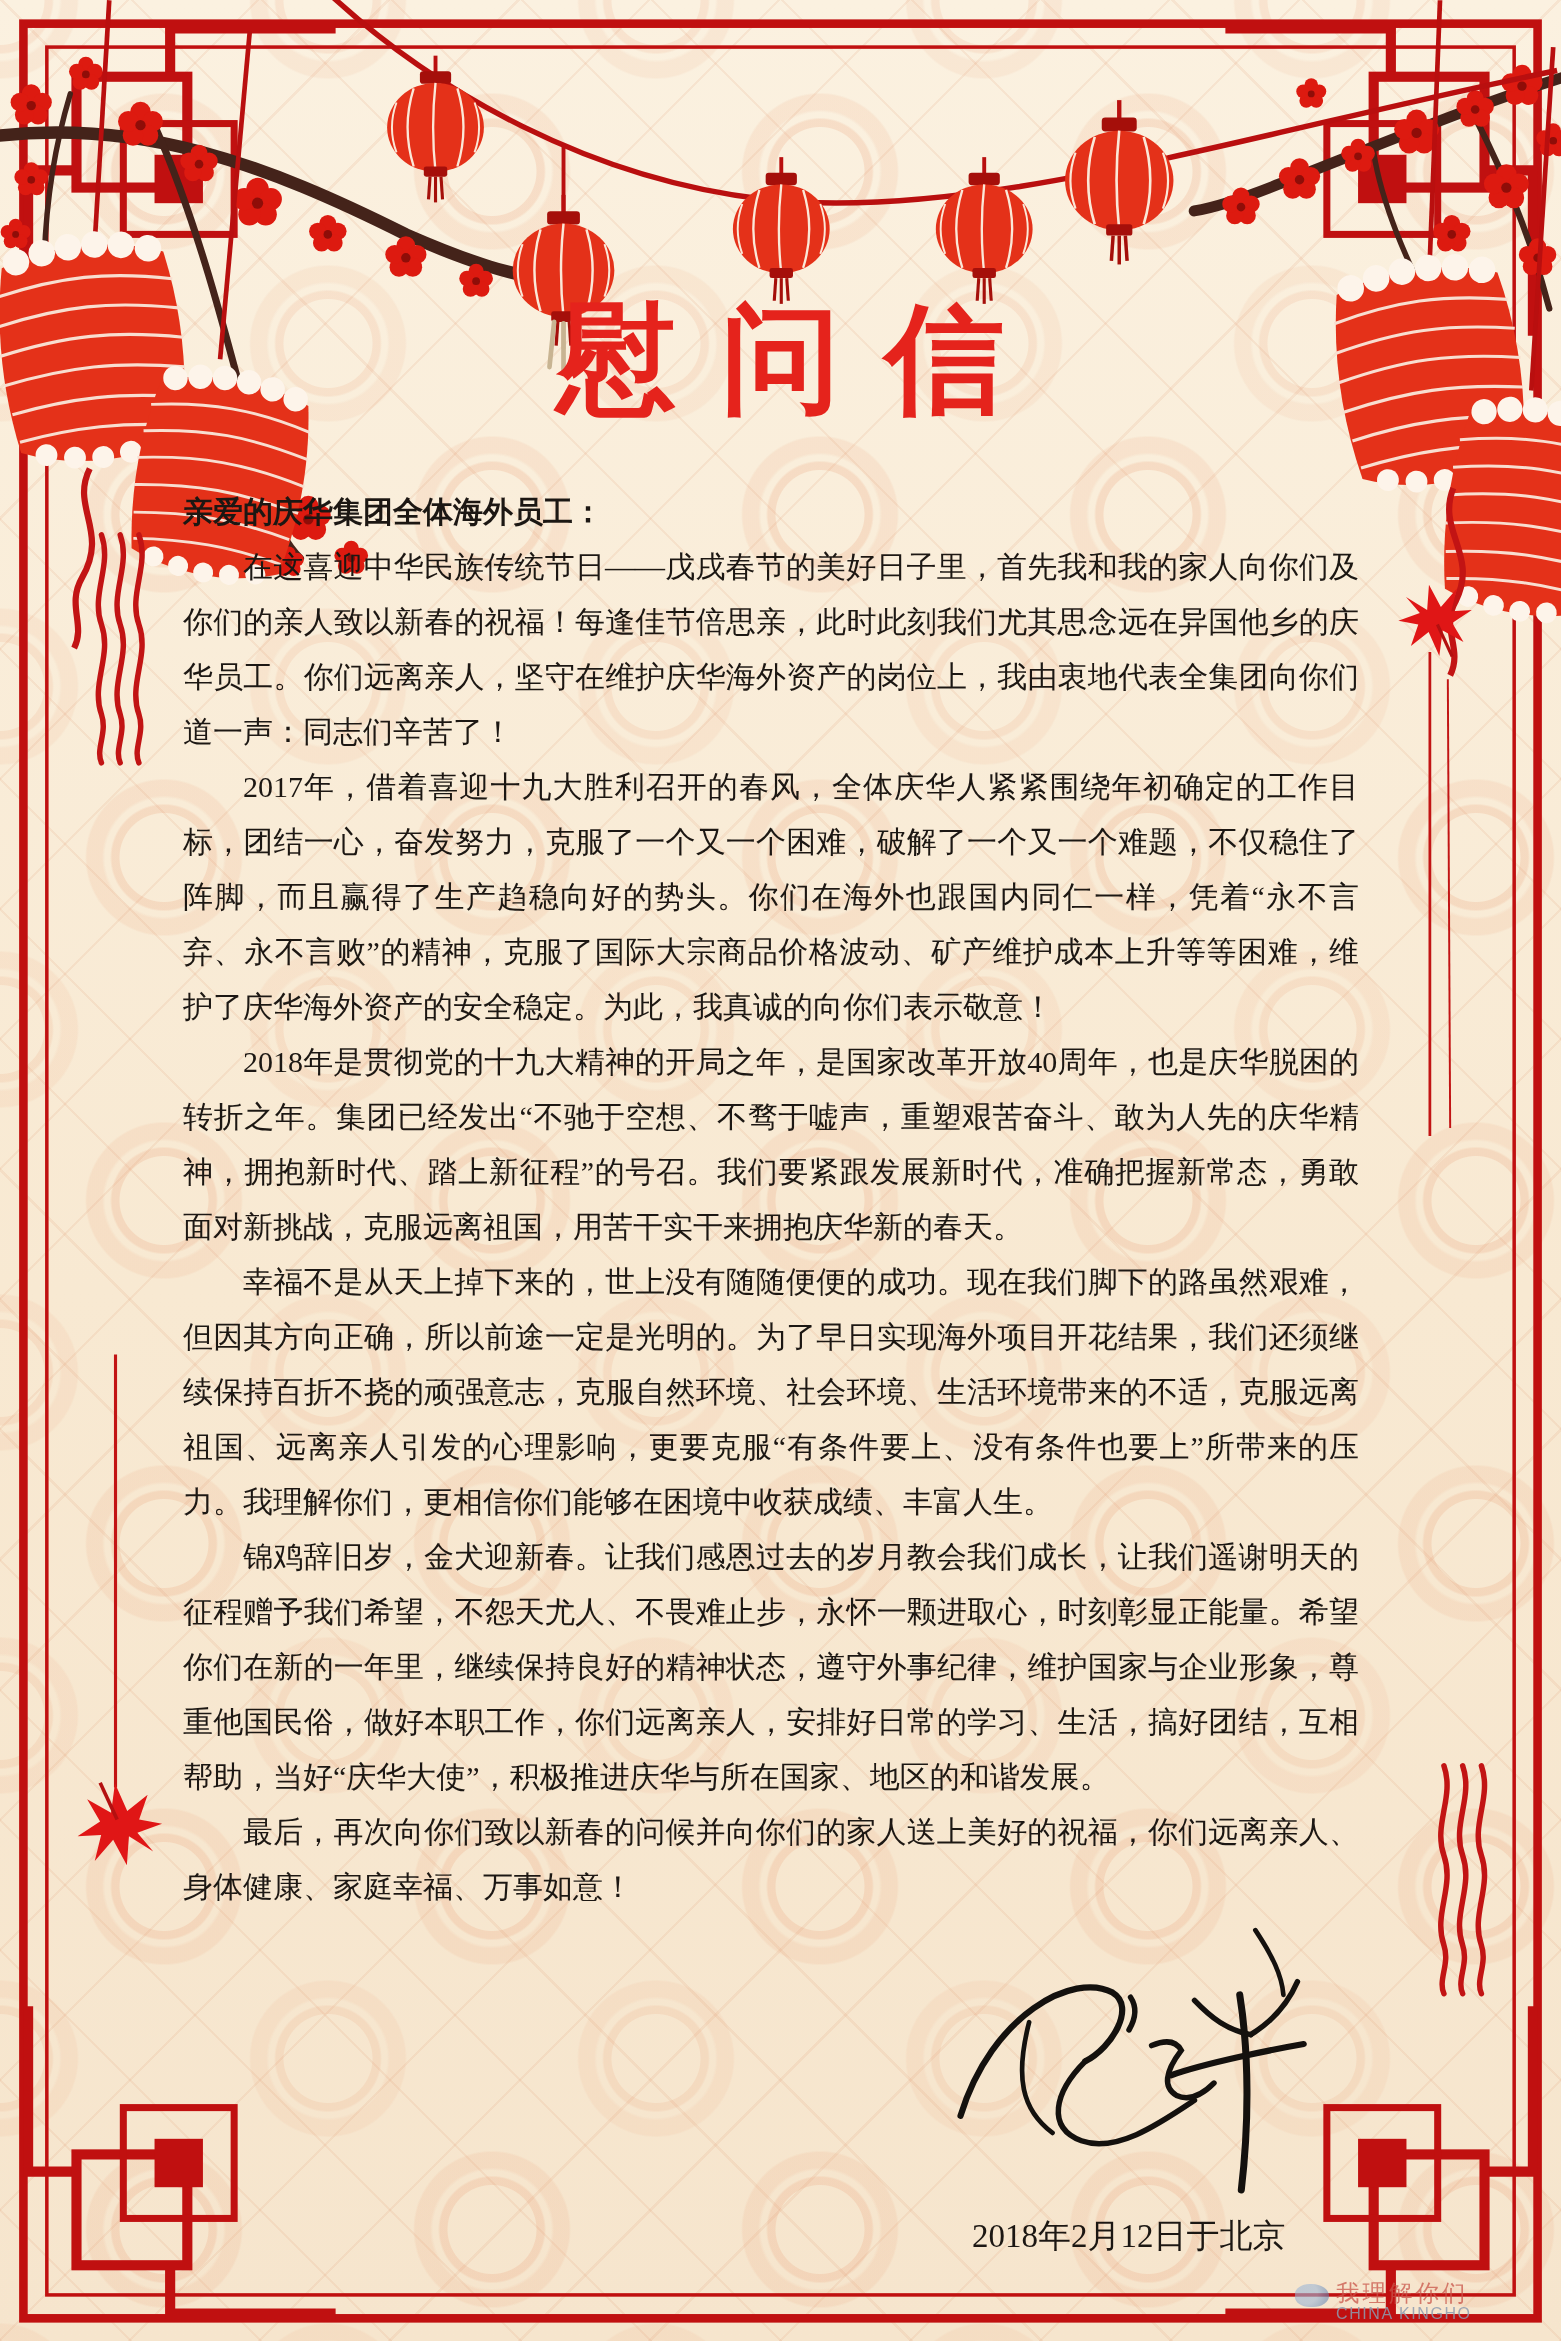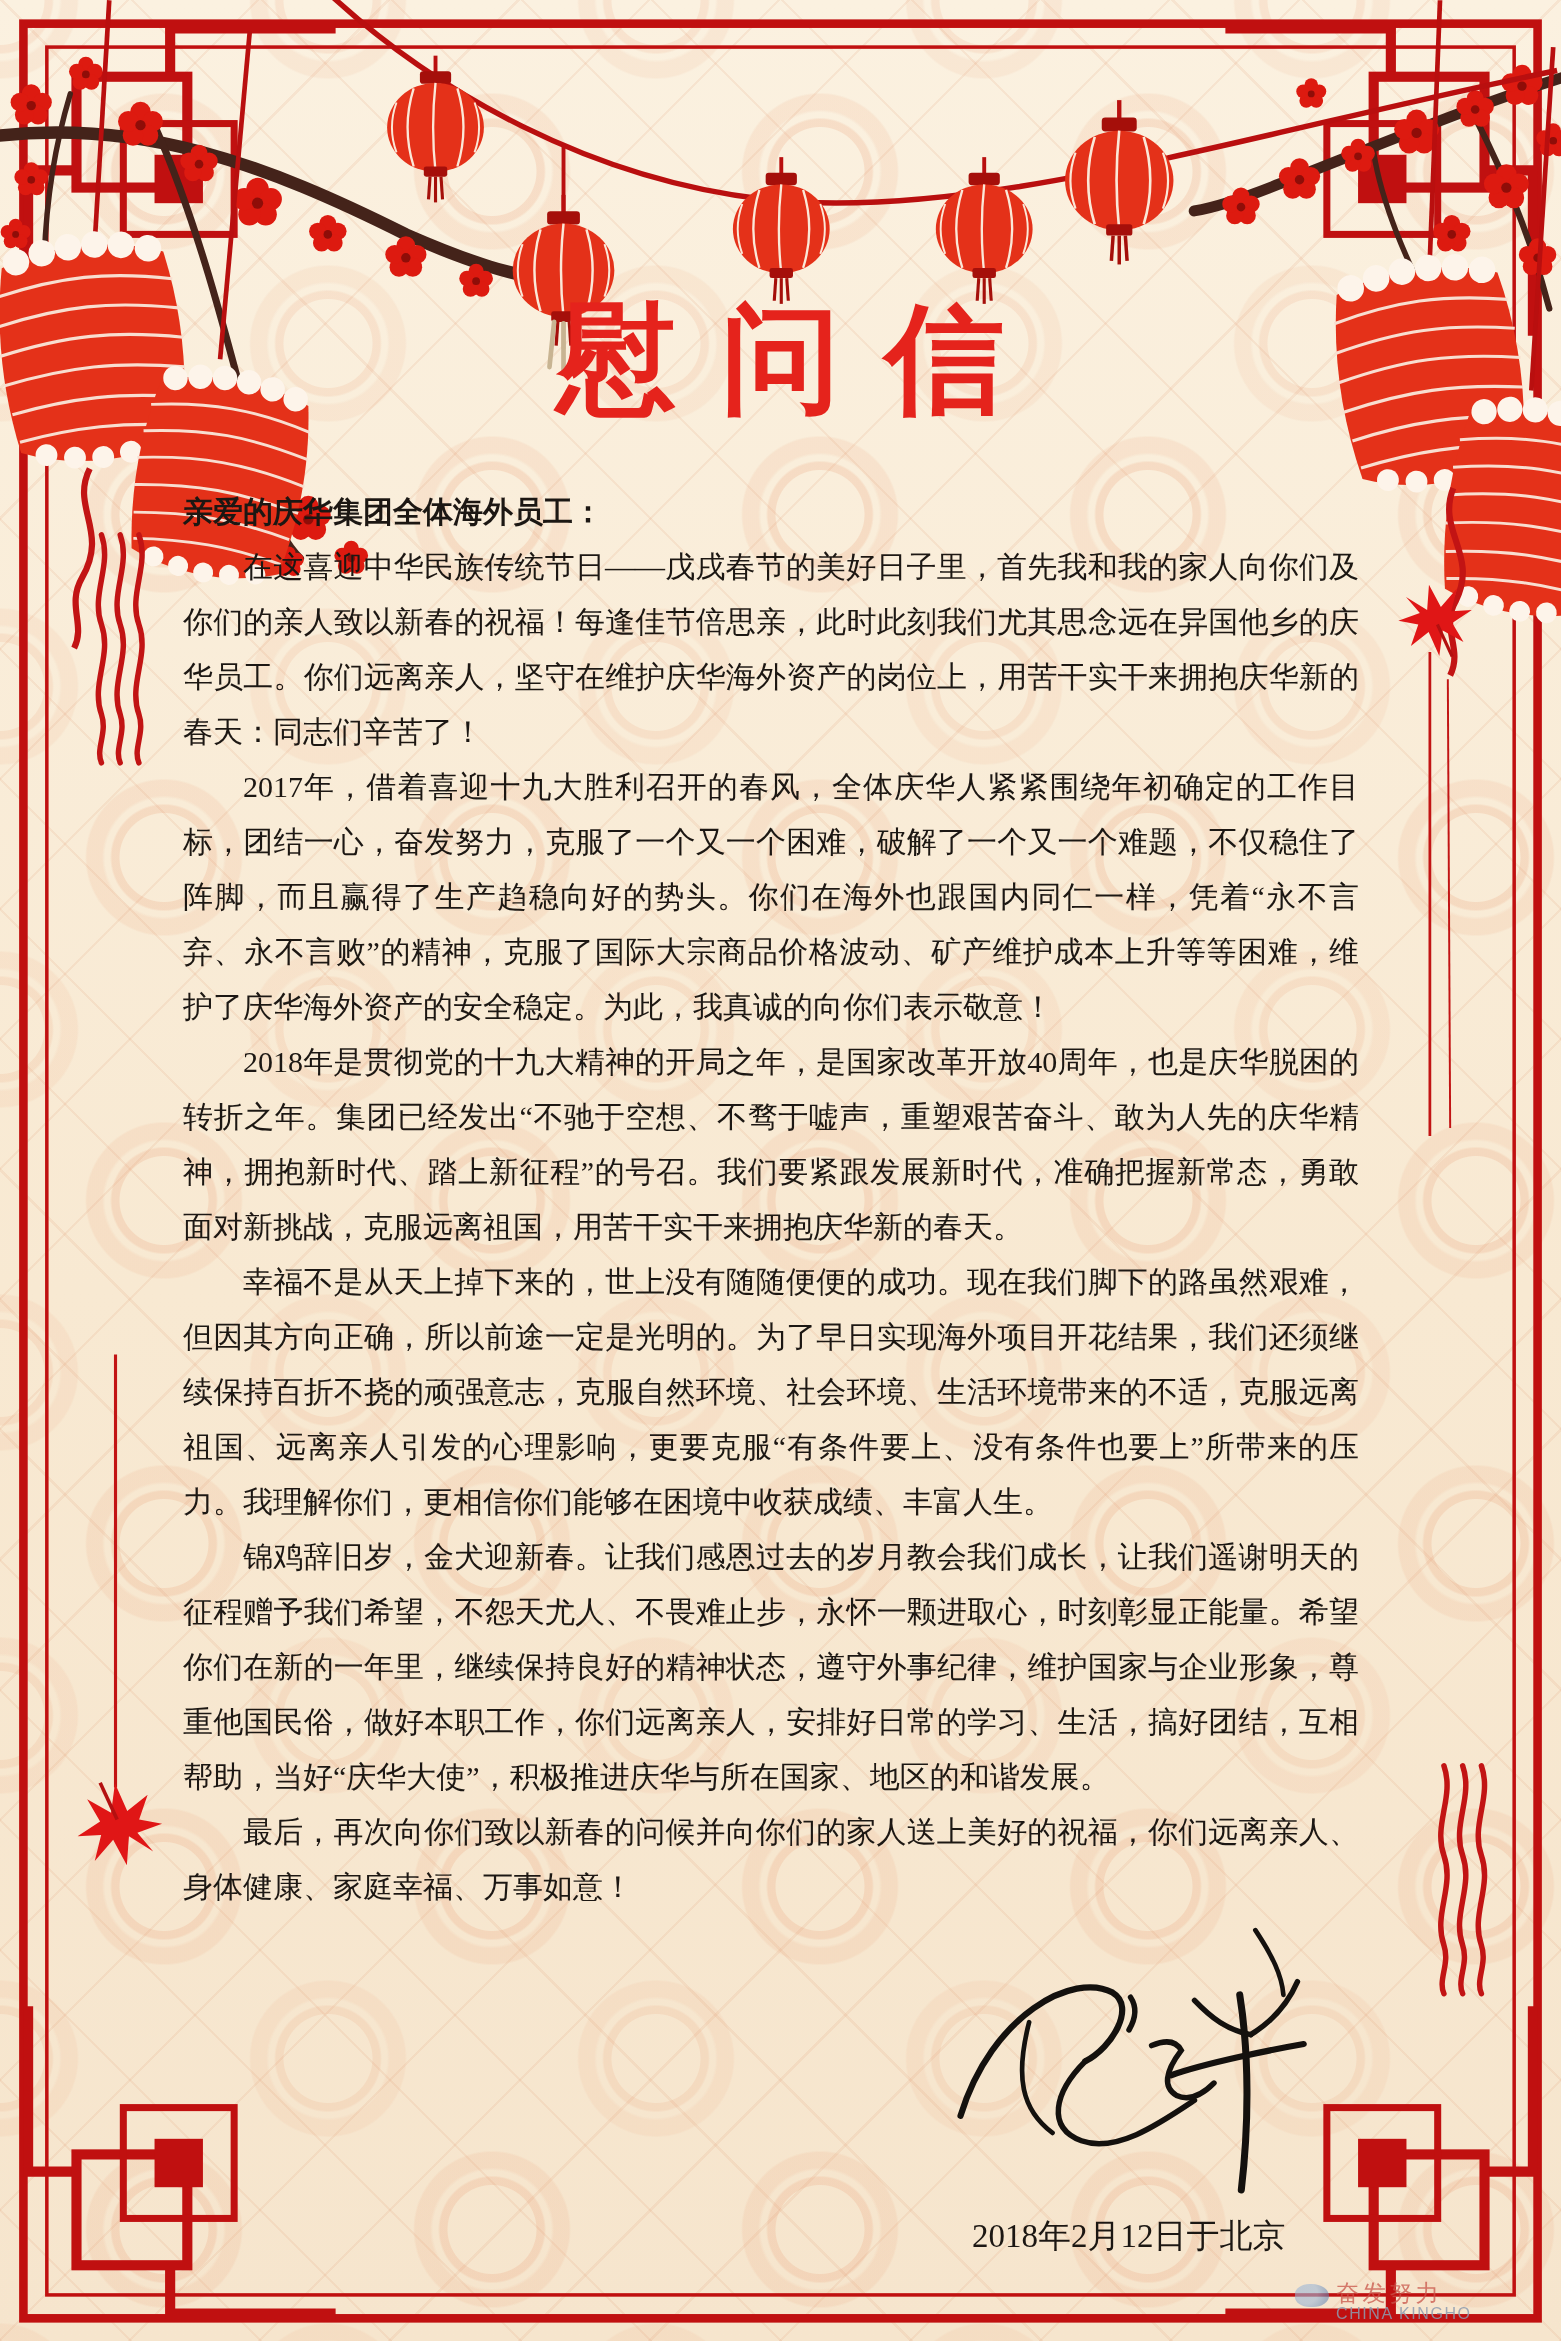--- a/index.html
+++ b/index.html
@@ -212,21 +212,21 @@
       <line x1="1855" y1="870" x2="1858" y2="1445" stroke="#c21414" stroke-width="2.5"></line>
       <line x1="148" y1="1735" x2="148" y2="2290" stroke="#c21414" stroke-width="4"></line>
       <use href="#mapleLeaf" transform="translate(152,2340) rotate(168) scale(1.15)"></use>
     </g>
   </svg>
 
   <h1 class="page-title">慰问信</h1>
 
   <div class="letter-body">
     <p class="salutation">亲爱的庆华集团全体海外员工：</p>
-    <p>在这喜迎中华民族传统节日——戊戌春节的美好日子里，首先我和我的家人向你们及你们的亲人致以新春的祝福！每逢佳节倍思亲，此时此刻我们尤其思念远在异国他乡的庆华员工。你们远离亲人，坚守在维护庆华海外资产的岗位上，用苦干实干来拥抱庆华新的春天：同志们辛苦了！</p>
+    <p>在这喜迎中华民族传统节日——戊戌春节的美好日子里，首先我和我的家人向你们及你们的亲人致以新春的祝福！每逢佳节倍思亲，此时此刻我们尤其思念远在异国他乡的庆华员工。你们远离亲人，坚守在维护庆华海外资产的岗位上，我由衷地代表全集团向你们道一声：同志们辛苦了！</p>
     <p>2017年，借着喜迎十九大胜利召开的春风，全体庆华人紧紧围绕年初确定的工作目标，团结一心，奋发努力，克服了一个又一个困难，破解了一个又一个难题，不仅稳住了阵脚，而且赢得了生产趋稳向好的势头。你们在海外也跟国内同仁一样，凭着“永不言弃、永不言败”的精神，克服了国际大宗商品价格波动、矿产维护成本上升等等困难，维护了庆华海外资产的安全稳定。为此，我真诚的向你们表示敬意！</p>
     <p>2018年是贯彻党的十九大精神的开局之年，是国家改革开放40周年，也是庆华脱困的转折之年。集团已经发出“不驰于空想、不骛于嘘声，重塑艰苦奋斗、敢为人先的庆华精神，拥抱新时代、踏上新征程”的号召。我们要紧跟发展新时代，准确把握新常态，勇敢面对新挑战，克服远离祖国，用苦干实干来拥抱庆华新的春天。</p>
     <p>幸福不是从天上掉下来的，世上没有随随便便的成功。现在我们脚下的路虽然艰难，但因其方向正确，所以前途一定是光明的。为了早日实现海外项目开花结果，我们还须继续保持百折不挠的顽强意志，克服自然环境、社会环境、生活环境带来的不适，克服远离祖国、远离亲人引发的心理影响，更要克服“有条件要上、没有条件也要上”所带来的压力。我理解你们，更相信你们能够在困境中收获成绩、丰富人生。</p>
     <p>锦鸡辞旧岁，金犬迎新春。让我们感恩过去的岁月教会我们成长，让我们遥谢明天的征程赠予我们希望，不怨天尤人、不畏难止步，永怀一颗进取心，时刻彰显正能量。希望你们在新的一年里，继续保持良好的精神状态，遵守外事纪律，维护国家与企业形象，尊重他国民俗，做好本职工作，你们远离亲人，安排好日常的学习、生活，搞好团结，互相帮助，当好“庆华大使”，积极推进庆华与所在国家、地区的和谐发展。</p>
     <p>最后，再次向你们致以新春的问候并向你们的家人送上美好的祝福，你们远离亲人、身体健康、家庭幸福、万事如意！</p>
   </div>
 
   <svg class="signature" width="437" height="312" viewBox="0 0 560 400">
     <g fill="none" stroke="#14110e" stroke-linecap="round">
       <path stroke-width="8" d="M30,260 C70,130 175,75 225,102 C255,120 225,172 190,190"></path>
@@ -239,18 +239,18 @@
       <path stroke-width="8" d="M300,208 C345,192 430,175 470,168"></path>
       <path stroke-width="7" d="M330,112 C352,135 372,150 402,156"></path>
       <path stroke-width="7" d="M462,88 C448,120 425,142 402,156"></path>
     </g>
   </svg>
 
   <div class="letter-date">2018年2月12日于北京</div>
 
   <div class="watermark">
     <span class="logo"></span>
-    <span class="cn">奋发努力</span>
+    <span class="cn">我理解你们</span>
     <span class="en">CHINA KINGHO</span>
   </div>
 
 </div>
 
 
 </body></html>

